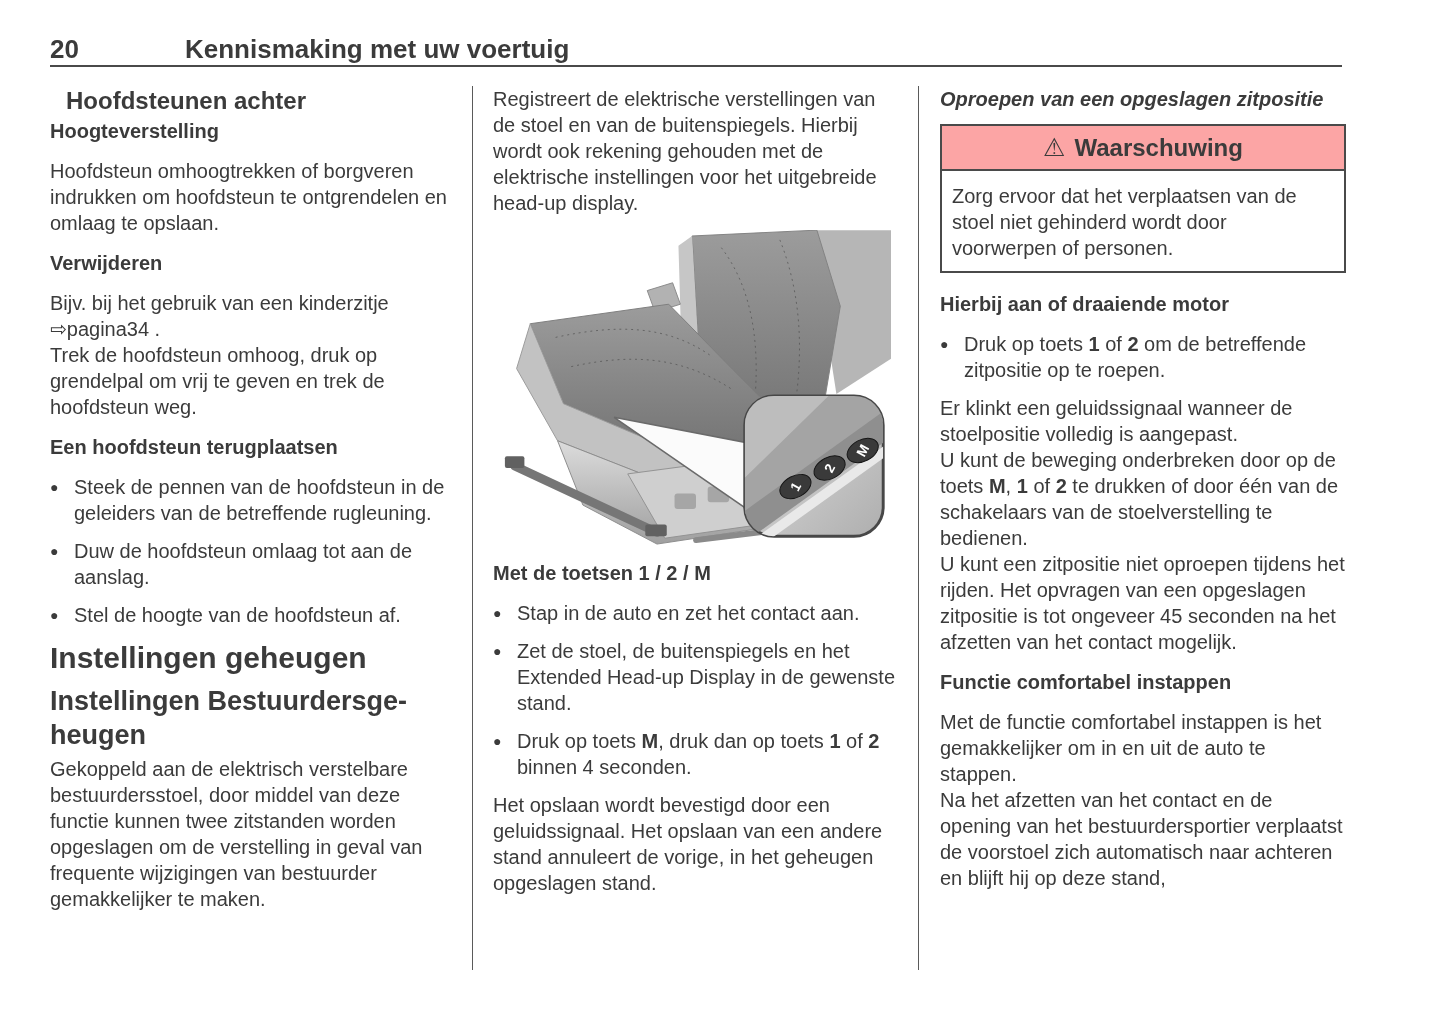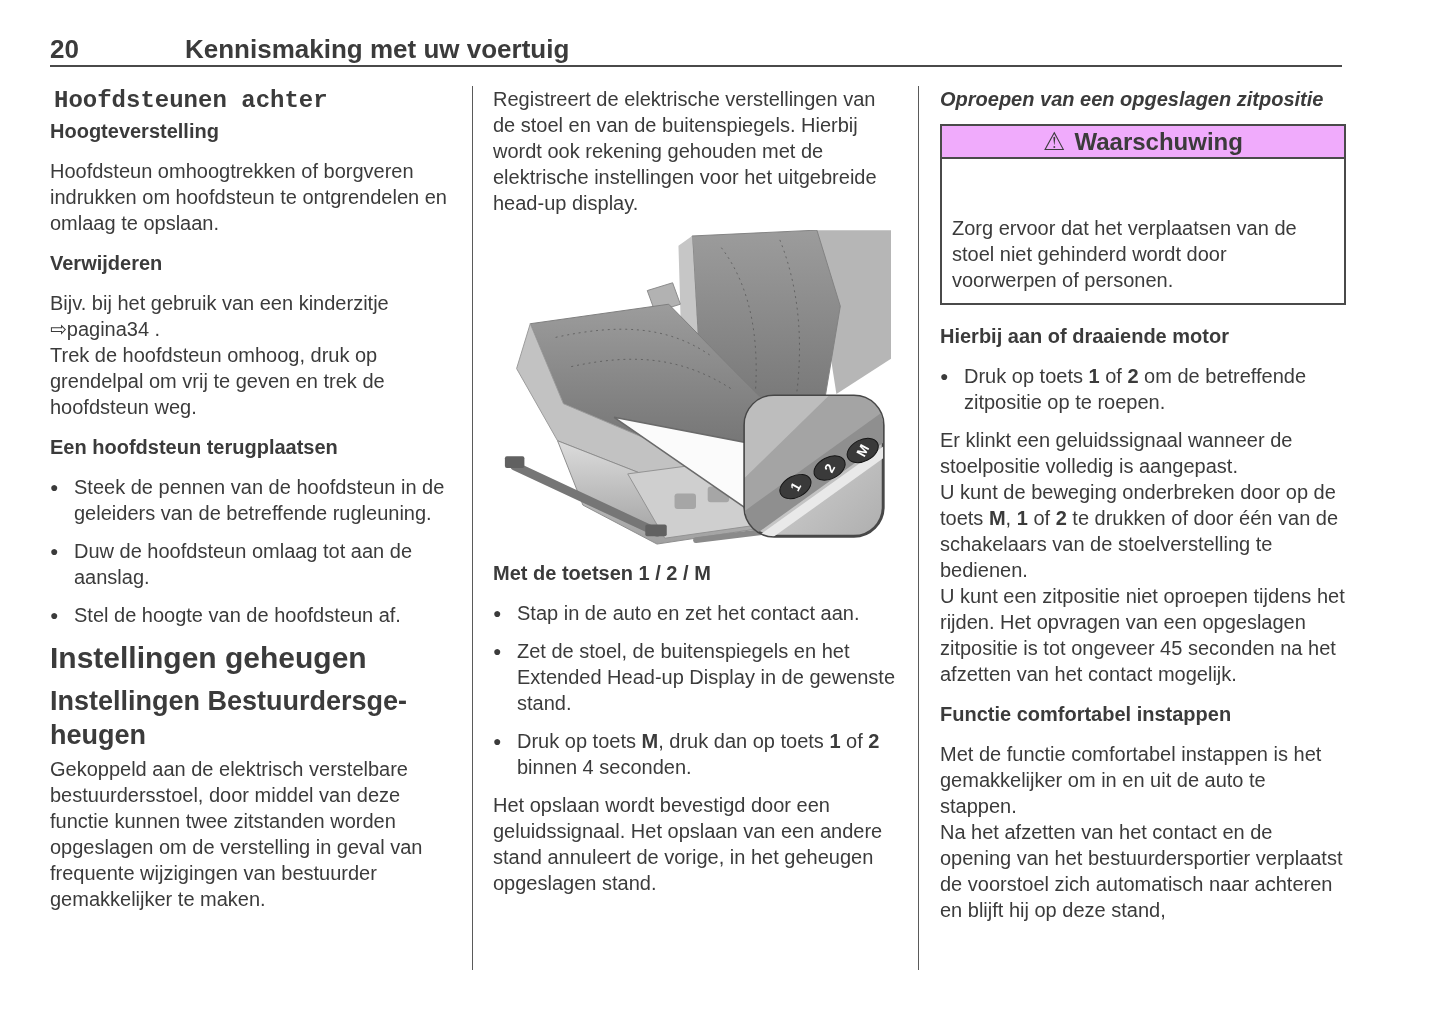--- a/index.html
+++ b/index.html
@@ -13,37 +13,37 @@
   .header-rule{position:absolute;left:50px;top:65px;width:1292px;height:2px;background:#4a4a4a;}
   
   .col{position:absolute;top:86px;font-size:20px;line-height:26px;}
   .col1{left:50px;width:400px;}
   .col2{left:493px;width:406px;}
   .col3{left:940px;width:406px;}
   .vrule{position:absolute;top:86px;height:884px;width:1px;background:#5a5a5a;}
   .vrule1{left:472px;}
   .vrule2{left:918px;}
   
-  .h-section{font-size:24px;line-height:30px;font-weight:bold;margin:0 4px 0;font-family:Liberation Mono, monospace;}
+  .h-section{font-size:24px;line-height:30px;font-weight:bold;margin:0 16px 0;}
   .h-sub{font-size:20px;line-height:26px;font-weight:bold;margin:2px 0 14px;}
   .h-large{font-size:30px;line-height:36px;font-weight:bold;margin:6px 0 8px;}
   .h-med{font-size:27px;line-height:34px;font-weight:bold;margin:0 0 4px;white-space:pre-line;}
   p{margin:0 0 14px;}
   .pre{white-space:pre-line;}
   b{font-weight:bold;}
   
   .bullets{list-style:none;margin:0;padding:0;}
   .bullets li{display:flex;margin:0 0 12px;}
   .bullets .dot{flex:none;width:24px;font-size:14px;line-height:26px;}
   
   .warning{border:2px solid #4a4a4a;margin:0 0 18px;}
-  .warning-header{background:#f0abfc;border-bottom:2px solid #4a4a4a;text-align:center;
-    font-weight:bold;font-size:24px;line-height:26px;padding:2px 4px;}
+  .warning-header{background:#fca5a5;border-bottom:2px solid #4a4a4a;text-align:center;
+    font-weight:bold;font-size:24px;line-height:26px;padding:8px 4px;}
   .warning-icon{font-weight:normal;font-size:25px;margin-right:9px;}
-  .warning-body{padding:20px 10px 10px;margin-top:36px;}
+  .warning-body{padding:12px 10px 10px;}
   
   .figure{width:100%;height:322px;margin:0 0 8px;}
   .figure svg{display:block;width:390px;height:322px;margin:0 auto;}
 </style>
 </head>
 <body>
 
 <div class="page">
 
   <div class="page-num">20</div>

